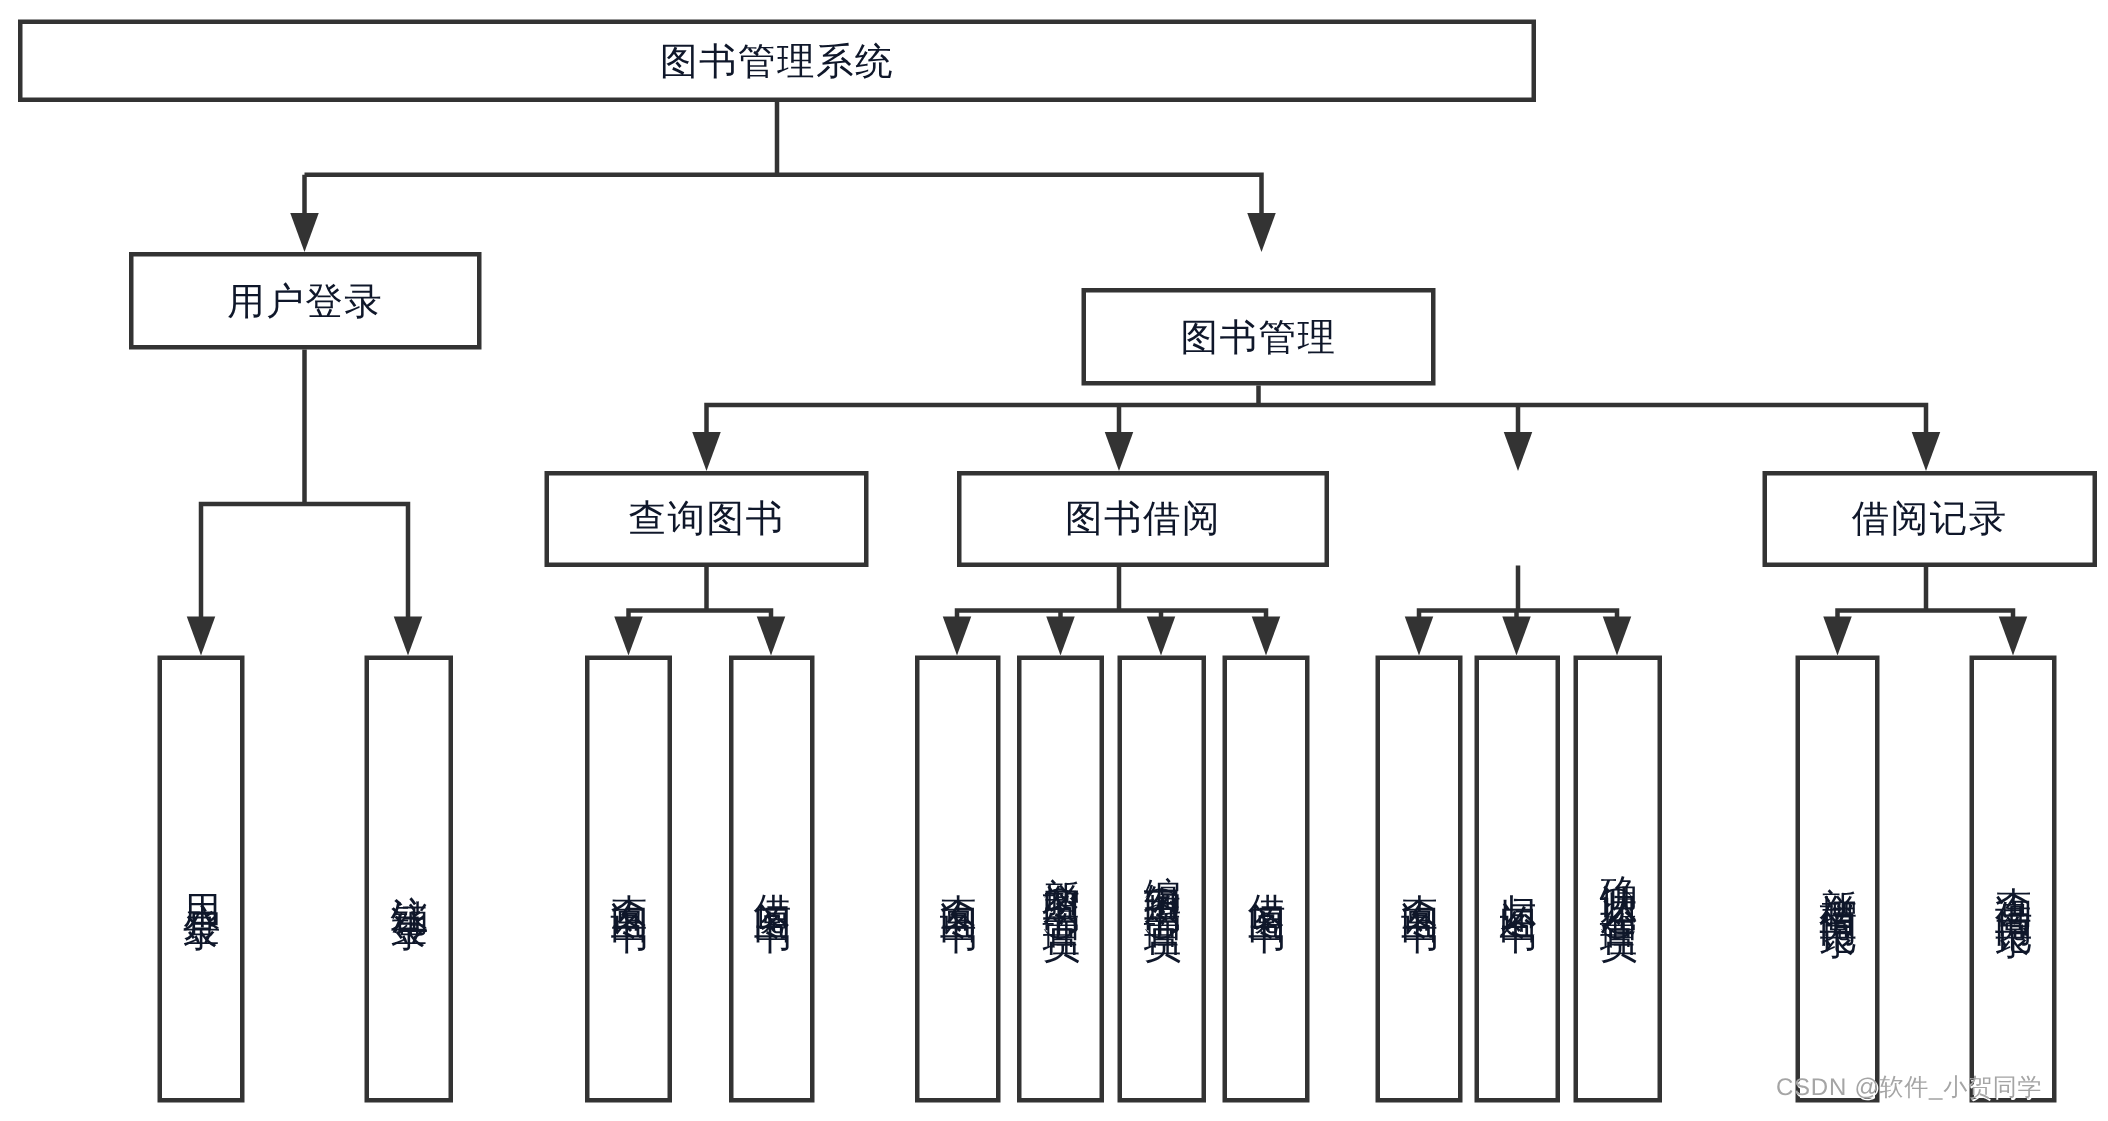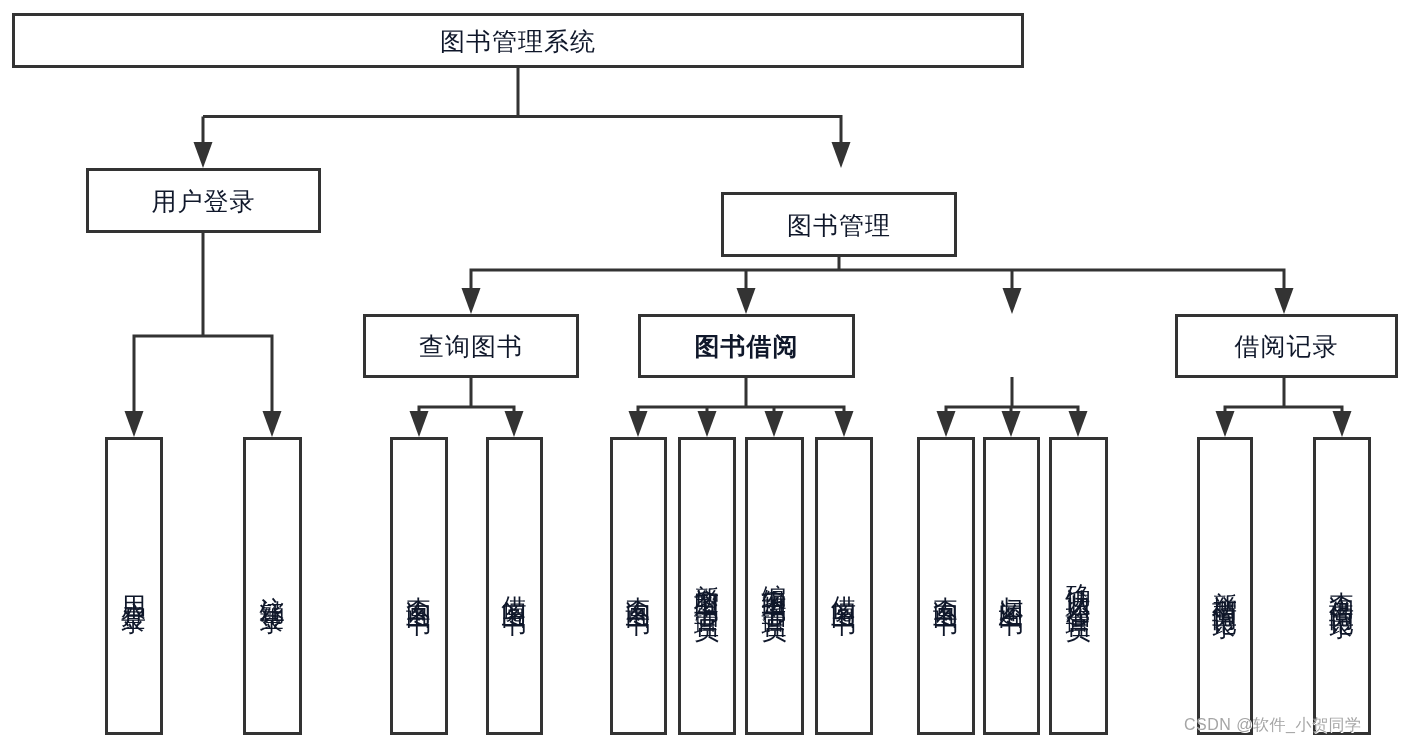--- a/index.html
+++ b/index.html
@@ -36,21 +36,21 @@
     writing-mode: vertical-rl;
     text-orientation: mixed;
     letter-spacing: 5px;
     font-size: 25px;
   }
   
   .n-root  { left: 12px;  top: 13px;  width: 1012px; height: 55px; }
   .n-l2a   { left: 86px;  top: 168px; width: 235px;  height: 65px; }
   .n-l2b   { left: 721px; top: 168px; width: 236px;  height: 65px; margin-top: 24px; }
   .n-l3a   { left: 363px; top: 314px; width: 216px;  height: 64px; }
-  .n-l3b   { left: 638px; top: 314px; width: 217px;  height: 64px; font-weight: bold; }
+  .n-l3b   { left: 638px; top: 314px; width: 248px;  height: 64px; }
   .n-l3c   { left: 903px; top: 314px; width: 218px;  height: 64px; }
   .n-l3d   { left: 1175px;top: 314px; width: 223px;  height: 64px; }
   .leaf    { top: 437px;  height: 298px; }
   .n-g1c0  { left: 105px;  width: 58px; }
   .n-g1c1  { left: 243px;  width: 59px; }
   .n-g2c0  { left: 390px;  width: 58px; }
   .n-g2c1  { left: 486px;  width: 57px; }
   .n-g3c0  { left: 610px;  width: 57px; }
   .n-g3c1  { left: 678px;  width: 58px; }
   .n-g3c2  { left: 745px;  width: 59px; }

